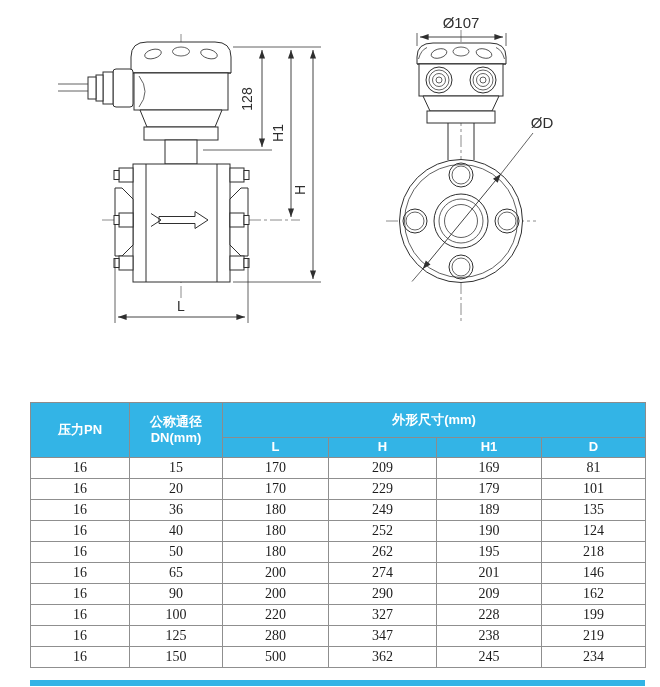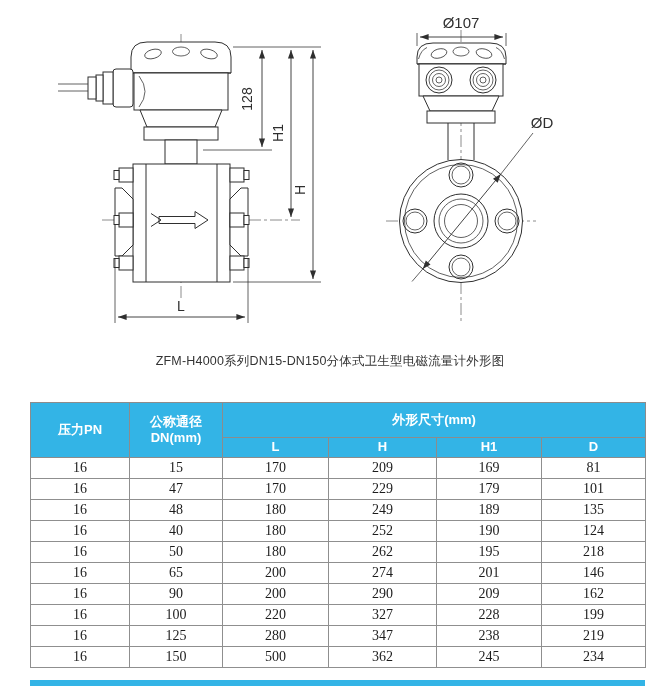--- a/index.html
+++ b/index.html
@@ -170,21 +170,20 @@
 
       <g>
         <line class="dim" x1="422.7" y1="269.1" x2="500.8" y2="174.1" marker-start="url(#arr)" marker-end="url(#arr)"></line>
         <line class="ext" x1="500.8" y1="174.1" x2="533" y2="133"></line>
         <line class="ext" x1="422.7" y1="269.1" x2="412" y2="281.5"></line>
         <text class="dtxt-big" text-anchor="middle" x="542" y="128">ØD</text>
       </g>
     </g>
   </svg>
 
-  <div class="caption">ZFM-H4000系列DN15-DN150分体式卫生型电磁流量计外形图</div>
 
   <table class="spec-table">
     <colgroup>
       <col style="width:99px">
         <col style="width:93px">
         <col style="width:106px">
       <col style="width:108px">
         <col style="width:105px">
         <col style="width:104px">
     </colgroup>
@@ -208,29 +207,29 @@
         <tr>
           <td>16</td>
           <td>15</td>
           <td>170</td>
           <td>209</td>
           <td>169</td>
           <td>81</td>
         </tr>
         <tr>
           <td>16</td>
-          <td>47</td>
+          <td>20</td>
           <td>170</td>
           <td>229</td>
           <td>179</td>
           <td>101</td>
         </tr>
         <tr>
           <td>16</td>
-          <td>48</td>
+          <td>36</td>
           <td>180</td>
           <td>249</td>
           <td>189</td>
           <td>135</td>
         </tr>
         <tr>
           <td>16</td>
           <td>40</td>
           <td>180</td>
           <td>252</td>

